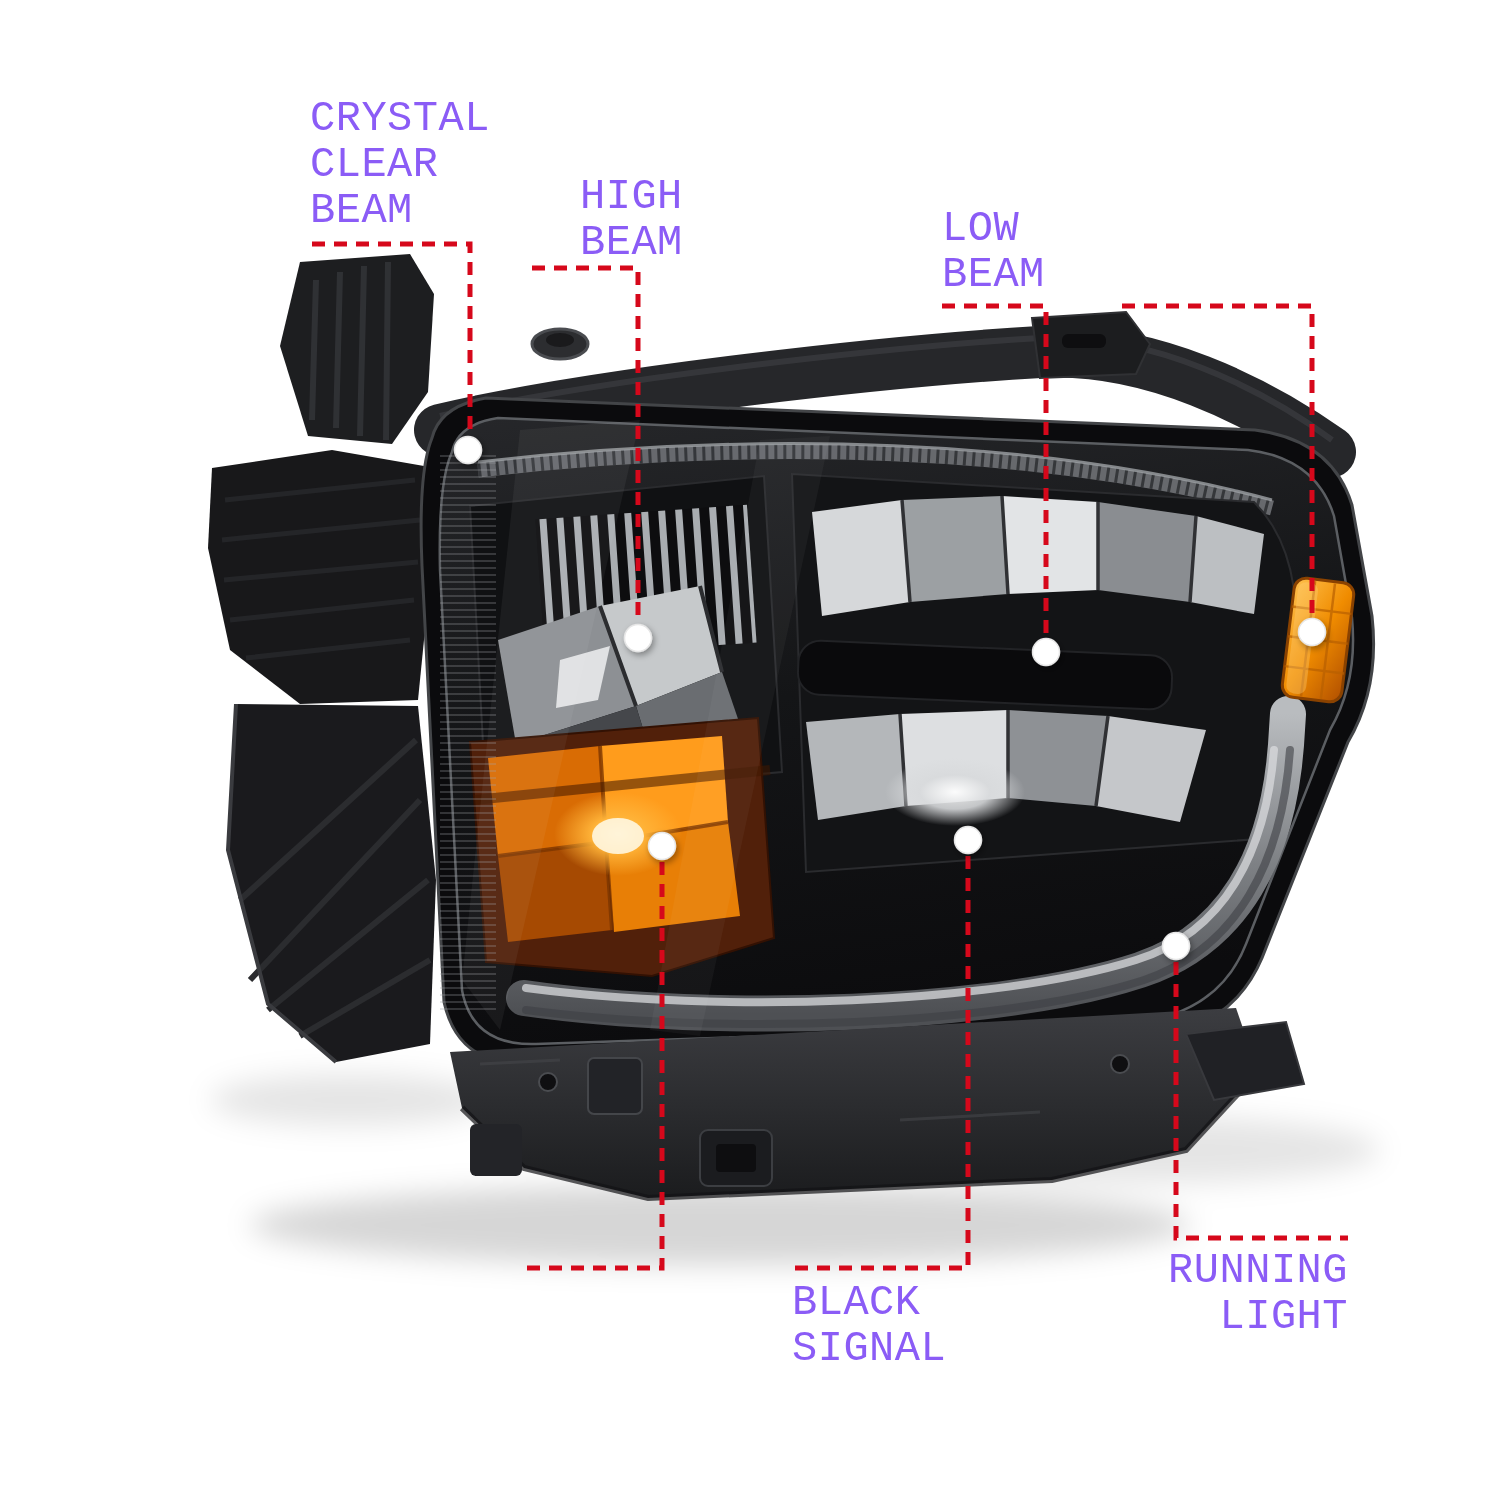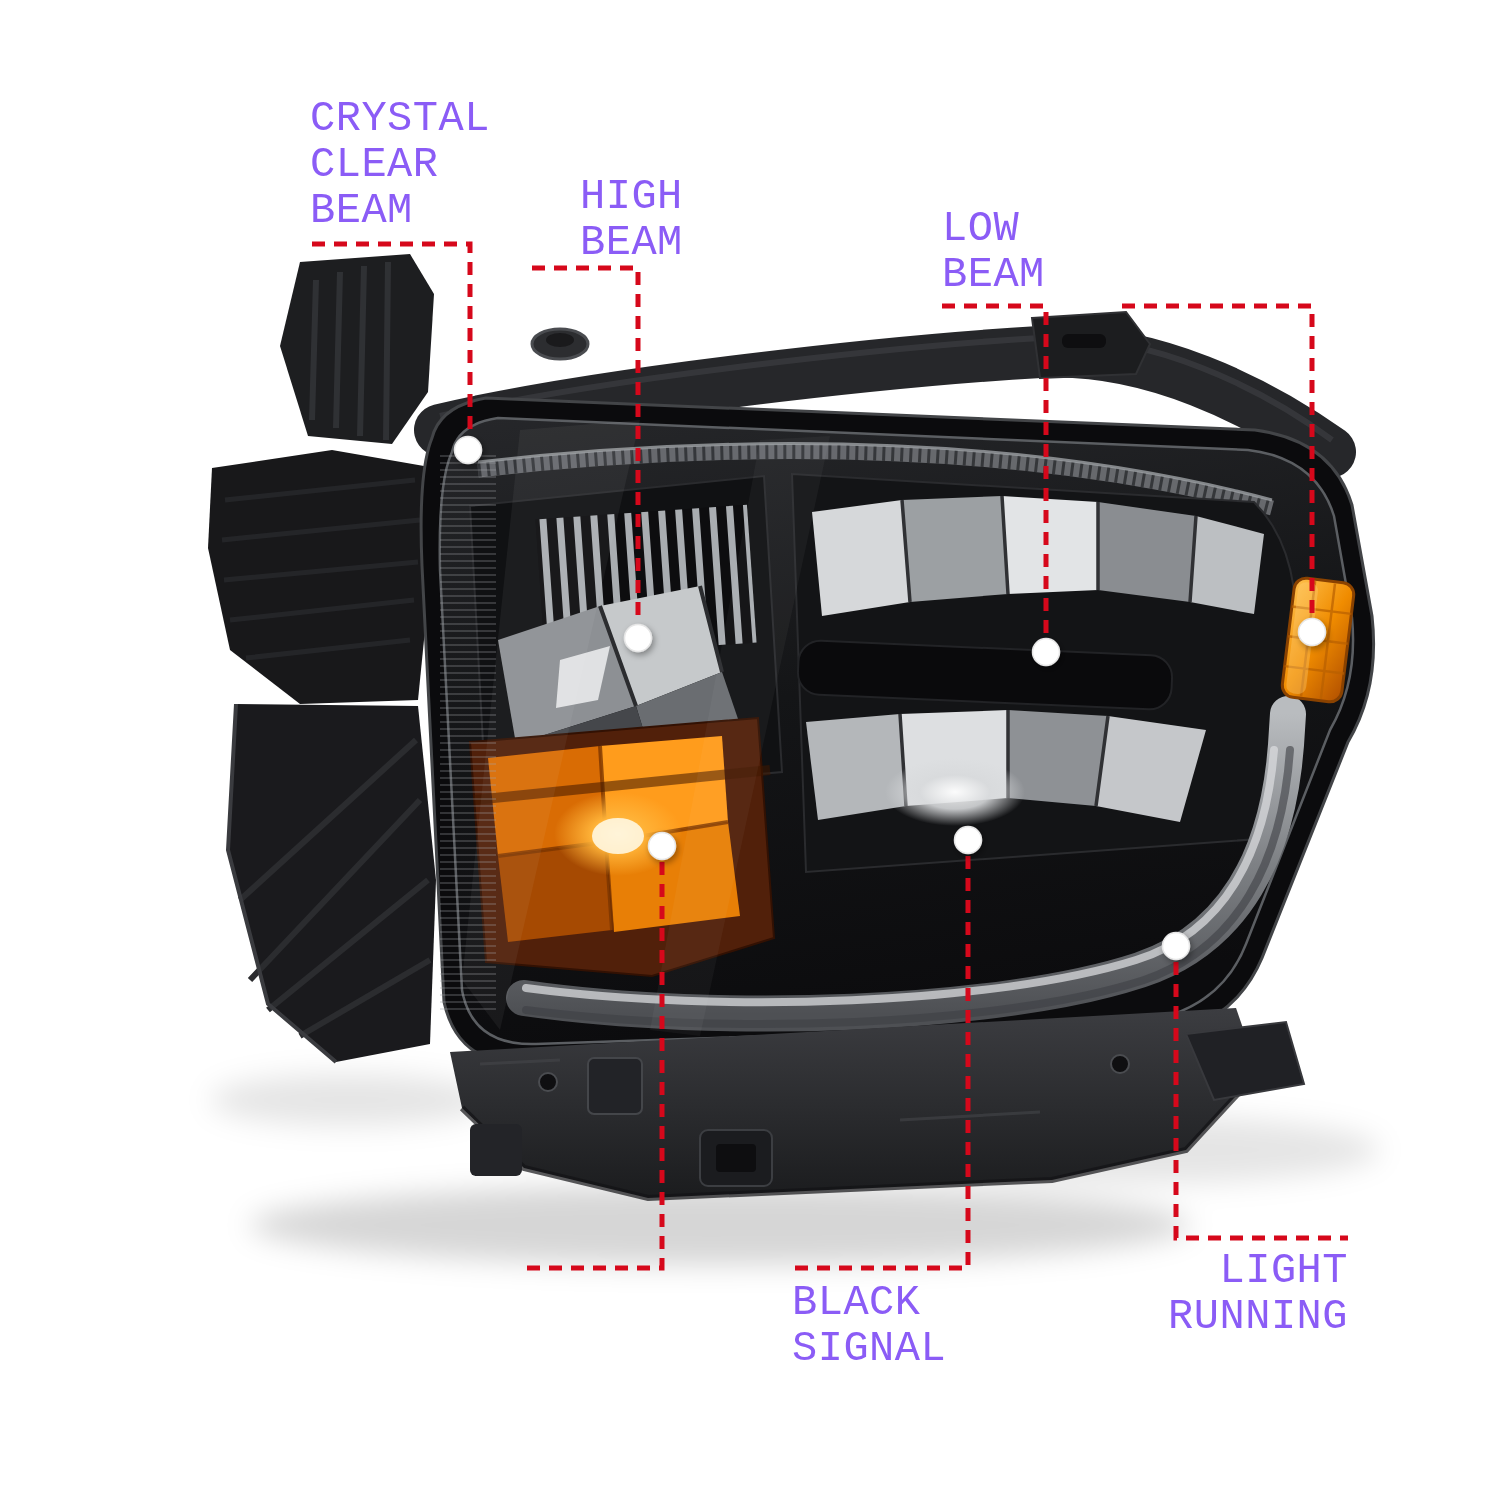--- a/index.html
+++ b/index.html
@@ -224,17 +224,17 @@
   </div>
 
 
 
   <div class="label" style="left:792px; top:1280px;">
     <span>BLACK</span>
     <span>SIGNAL</span>
   </div>
 
   <div class="label right" style="right:152px; top:1248px;">
+    <span>RUNNING</span>
     <span>LIGHT</span>
-    <span>RUNNING</span>
   </div>
 
 </div>
 
 </body></html>

